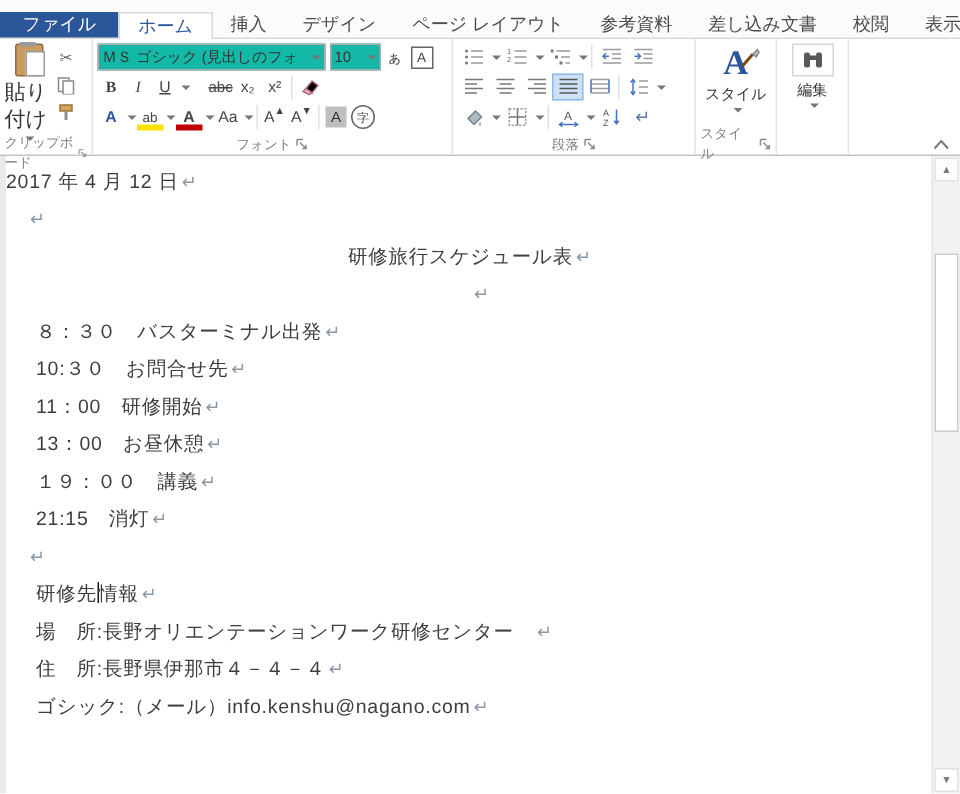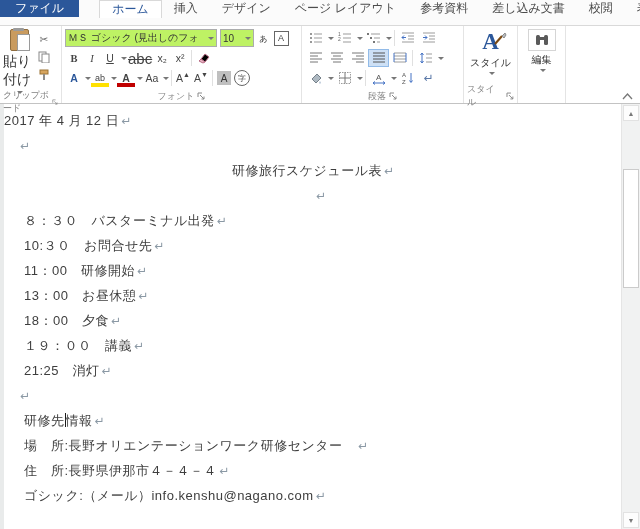--- a/index.html
+++ b/index.html
@@ -1,33 +1,33 @@
 <!DOCTYPE html>
 <html><head>
 <meta charset="utf-8">
 <style>
   html,body{margin:0;padding:0;}
   body{width:640px;height:529px;overflow:hidden;font-family:"Liberation Sans","DejaVu Sans",sans-serif;background:#fff;-webkit-font-smoothing:antialiased;}
   .app{width:640px;height:529px;display:flex;flex-direction:column;}
 
   
-  .tabbar{height:25px;display:flex;align-items:flex-start;background:#fbfbfb;border-bottom:1px solid #d9d9d9;font-size:12px;position:relative;z-index:2;gap:20px;}
+  .tabbar{height:25px;display:flex;align-items:flex-end;background:#fbfbfb;border-bottom:1px solid #d9d9d9;font-size:12px;position:relative;z-index:2;}
   .tab{display:flex;align-items:center;padding:0 12px;color:#4c4c4c;white-space:nowrap;}
   .tab.file{background:#2b579a;color:#fff;padding:0 15px;}
   .tab.active{background:#fff;color:#2b579a;border:1px solid #d9d9d9;border-bottom:none;margin-bottom:-1px;}
   .tabspacer{flex:1;}
 
   
   .ribbon{height:77px;background:#fff;border-bottom:1px solid #c3c3c3;display:flex;position:relative;z-index:1;}
   .grp{display:flex;flex-direction:column;border-right:1px solid #e4e4e4;box-sizing:border-box;padding:2px 3px 0;}
   .grp-label{height:14px;font-size:9px;color:#828282;display:flex;align-items:center;justify-content:center;gap:3px;margin-top:auto;}
   .dda{display:inline-block;width:0;height:0;border:3px solid transparent;border-top-color:#777;margin-left:2px;transform:translateY(2px);}
   .sb{min-width:16px;height:17px;display:flex;align-items:center;justify-content:center;font-size:10.5px;color:#444;padding:0 1px;}
   .frow{display:flex;align-items:center;height:20px;}
-  .combo{display:flex;align-items:center;height:16px;border:1px solid #abacad;background:#bef264;font-size:10px;color:#333;padding:0 2px;white-space:nowrap;overflow:hidden;}
+  .combo{display:flex;align-items:center;height:16px;border:1px solid #abacad;background:#14b8a6;font-size:10px;color:#333;padding:0 2px;white-space:nowrap;overflow:hidden;}
   .stack{display:flex;flex-direction:column;align-items:center;}
   
   .grp.clipboard{width:62px;}
   .paste{width:32px;display:flex;flex-direction:column;align-items:center;font-size:10px;color:#333;}
   .clip-ic{width:17px;height:20px;background:#c99b5f;border:1px solid #8f6d3e;border-radius:2px;position:relative;margin-top:1px;}
   .clip-ic:before{content:"";position:absolute;left:2px;top:-2px;width:11px;height:3px;background:#9b9b9b;border-radius:1px;}
   .clip-ic:after{content:"";position:absolute;right:-2px;top:4px;width:11px;height:15px;background:#fff;border:1px solid #9a9a9a;}
   .side3{display:flex;flex-direction:column;justify-content:flex-start;gap:1px;padding-top:2px;}
   
   .grp.font{width:240px;}
@@ -145,21 +145,21 @@
           </span>
         <span class="sb">
             <span class="borderbox">A</span>
           </span>
       </div>
       <div class="frow">
         <span class="sb" style="font-weight:bold;font-family:'Liberation Serif',serif;">B</span>
         <span class="sb" style="font-style:italic;font-family:'Liberation Serif',serif;">I</span>
         <span class="sb u-under">U</span>
         <span class="dda"></span>
-        <span class="sb" style="text-decoration:line-through;font-size:15px;">abc</span>
+        <span class="sb" style="text-decoration:line-through;font-size:10px;margin-left:11px;">abc</span>
         <span class="sb">x₂</span>
         <span class="sb">x²</span>
         <span class="vsep"></span>
         <span class="sb">
           <svg width="13" height="12" viewBox="0 0 13 12">
             <path d="M4 7 L8 2 L12 5 L8 10 Z" fill="#e championship38ea5" stroke="#b86b85"></path>
             <path d="M4 7 L8 10 L6 11 L2 9 Z" fill="#e8b6c4" stroke="#b86b85"></path>
           </svg>
         </span>
       </div>
@@ -367,23 +367,22 @@
     <div class="doc-edge"></div>
     <div class="page">
         <div class="line align-right"><span>2017 年 4 月 12 日</span><span class="rmark">↵</span></div>
         <div class="line align-left is-empty"><span></span><span class="rmark">↵</span></div>
         <div class="line align-center"><span>研修旅行スケジュール表</span><span class="rmark">↵</span></div>
         <div class="line align-center is-empty"><span></span><span class="rmark">↵</span></div>
         <div class="line align-left"><span>８：３０　バスターミナル出発</span><span class="rmark">↵</span></div>
         <div class="line align-left"><span>10:３０　お問合せ先</span><span class="rmark">↵</span></div>
         <div class="line align-left"><span>11：00　研修開始</span><span class="rmark">↵</span></div>
         <div class="line align-left"><span>13：00　お昼休憩</span><span class="rmark">↵</span></div>
-        <div class="line align-left"><span>18：00　夕食</span><span class="rmark">↵</span></div>
         <div class="line align-left"><span>１９：００　講義</span><span class="rmark">↵</span></div>
-        <div class="line align-left"><span>21:25　消灯</span><span class="rmark">↵</span></div>
+        <div class="line align-left"><span>21:15　消灯</span><span class="rmark">↵</span></div>
         <div class="line align-left is-empty"><span></span><span class="rmark">↵</span></div>
         <div class="line align-left"><span>研修先</span><span class="caret"></span><span>情報</span><span class="rmark">↵</span></div>
         <div class="line align-left"><span>場　所:長野オリエンテーションワーク研修センター　</span><span class="rmark">↵</span></div>
         <div class="line align-left"><span>住　所:長野県伊那市４－４－４</span><span class="rmark">↵</span></div>
         <div class="line align-left"><span>ゴシック:（メール）info.kenshu@nagano.com</span><span class="rmark">↵</span></div>
       </div>
     <div class="sbar">
       <div class="sbtn up">
           <span>▲</span>
         </div>

